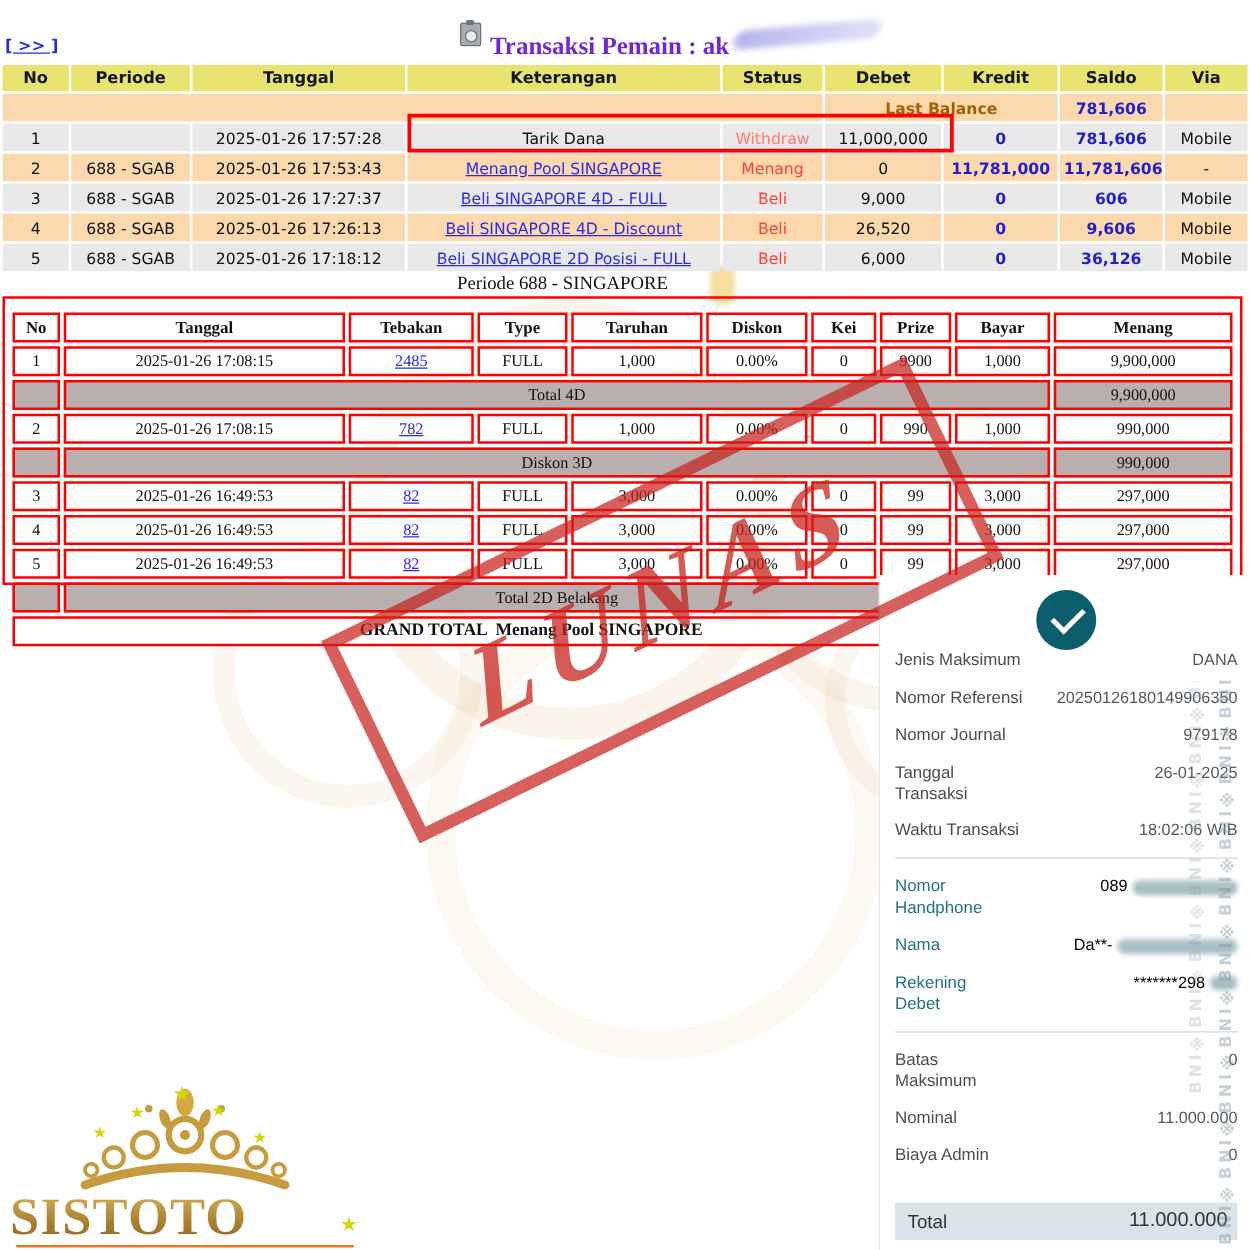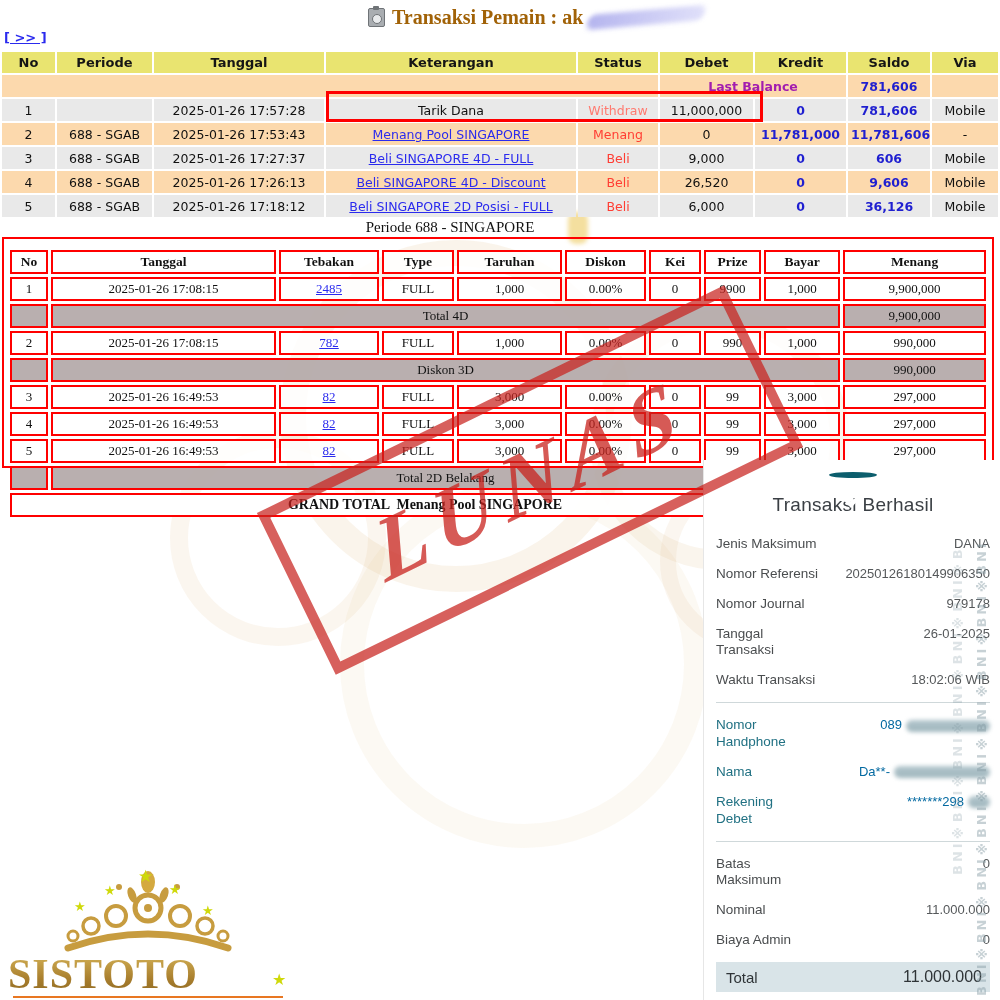--- a/index.html
+++ b/index.html
@@ -15,34 +15,34 @@
   .orn-bright{position:absolute;left:568px;top:212px;width:20px;height:32px;z-index:0;
         background:rgba(235,196,80,.55);filter:blur(2px);border-radius:8px;}
   
   .hdr{position:absolute;left:368px;top:6px;display:flex;align-items:center;z-index:3;}
   .clip-icon{width:15px;height:17px;background:#a9adb1;border:1px solid #6f7377;border-radius:2px;
         position:relative;margin-right:7px;}
   .clip-icon:before{content:"";position:absolute;left:4px;top:-3px;width:6px;height:4px;
         background:#6f7377;border-radius:1px;}
   .clip-icon:after{content:"";position:absolute;left:3px;top:5px;width:8px;height:8px;
         background:#e8eaec;border-radius:50%;border:1px solid #6f7377;}
-  .hdr-title{font-family:"Liberation Serif",serif;font-weight:bold;font-size:20px;color:#a16207;}
+  .hdr-title{font-family:"Liberation Serif",serif;font-weight:bold;font-size:20px;color:#6d28d9;margin-top:20px;}
   .smudge{width:118px;height:15px;margin-left:4px;border-radius:8px;transform:rotate(-5deg) skewX(-18deg);
         background:linear-gradient(100deg,rgba(118,118,224,.55),rgba(155,155,238,.30));filter:blur(2.5px);}
   .nav-more{position:absolute;left:4px;top:30px;z-index:3;font-size:13px;font-weight:bold;
         color:#2a2aee;text-decoration:underline;cursor:pointer;}
   
   .t1{position:absolute;left:0;top:50px;width:1000px;z-index:2;border-collapse:separate;
         border-spacing:2px;table-layout:fixed;font-size:12.5px;color:#111;}
   .t1 th{background:#e9e470;font-size:13px;font-weight:bold;padding:3px 2px;color:#151515;}
   .t1 td{padding:2px 3px;text-align:center;height:18px;overflow:hidden;white-space:nowrap;}
   .t1 tr.peach td{background:#fcd9ad;}
   .t1 tr.gray td{background:#e9e9e9;}
   .t1 .blue{color:#1f1fd0;font-weight:bold;}
-  .t1 .lb-label{font-weight:bold;color:#a21caf;}
+  .t1 .lb-label{font-weight:bold;color:#a16207;}
   .t1 a{color:#2b2bee;text-decoration:underline;cursor:pointer;}
   .redbox{position:absolute;left:326px;top:91px;width:431px;height:25px;border:3px solid #f00;
         z-index:4;pointer-events:none;}
   
   .t2-title{position:absolute;left:0;top:219px;width:900px;text-align:center;z-index:2;
         font-family:"Liberation Serif",serif;font-size:15px;color:#111;}
   .t2-wrap{position:absolute;left:2px;top:237px;width:992px;height:231px;border:2px solid #f00;
         z-index:2;box-sizing:border-box;}
   .t2{width:982px;margin:8px auto 0 auto;border-collapse:separate;border-spacing:3px;
         table-layout:fixed;font-family:"Liberation Serif",serif;font-size:13px;color:#111;}
@@ -68,21 +68,21 @@
         font-family:"Liberation Sans",sans-serif;}
   .check-circle{width:48px;height:48px;border-radius:50%;background:#0c5e6d;margin:2px auto 0 auto;
         position:relative;}
   .check-circle i{position:absolute;left:13px;top:14px;width:21px;height:11px;
         border-left:4px solid #fff;border-bottom:4px solid #fff;transform:rotate(-45deg);}
   .r-title{text-align:center;font-size:19px;color:#3a3f44;margin:16px 0 20px 0;letter-spacing:.3px;}
   .r-row{display:flex;justify-content:space-between;margin-bottom:13px;font-size:13.5px;}
   .r-label{color:#4a4d4f;white-space:pre-line;line-height:1.25;}
   .r-label.teal{color:#217183;}
   .r-value{color:#55585a;text-align:right;font-size:13px;line-height:1.25;white-space:nowrap;}
-  .r-value.teal{color:#0369a1;}
+  .r-value.teal{color:#000000;}
   .r-blur{display:inline-block;height:12px;border-radius:6px;vertical-align:middle;margin-left:4px;
         background:linear-gradient(#b3c6cd,#9fb6bd);filter:blur(2px);}
   .r-hr{border:none;border-top:1px solid #cfd8da;margin:2px 0 14px 0;}
   .r-total{margin-top:auto;margin-bottom:8px;background:#d9e4e8;display:flex;
         justify-content:space-between;align-items:center;padding:6px 8px 6px 10px;
         font-size:15px;color:#2f3437;}
   .r-total .val{font-size:16px;}
   
   .bni{position:absolute;z-index:6;writing-mode:vertical-rl;transform:rotate(180deg);
         font-weight:bold;font-size:13px;letter-spacing:3px;color:rgba(130,152,162,.45);
@@ -326,21 +326,20 @@
   <div class="stamp">
     <div class="stamp-box">
       <span class="stamp-text">LUNAS</span>
     </div>
   </div>
 
   <div class="receipt">
     <div class="check-circle">
         <i></i>
       </div>
-    <div class="r-title">Transaksi Berhasil</div>
     <div id="r-fields">
         <div class="r-row">
           <span class="r-label">Jenis Maksimum</span>
           <span class="r-value">DANA</span>
         </div>
         <div class="r-row">
           <span class="r-label">Nomor Referensi</span>
           <span class="r-value">20250126180149906350</span>
         </div>
         <div class="r-row">

